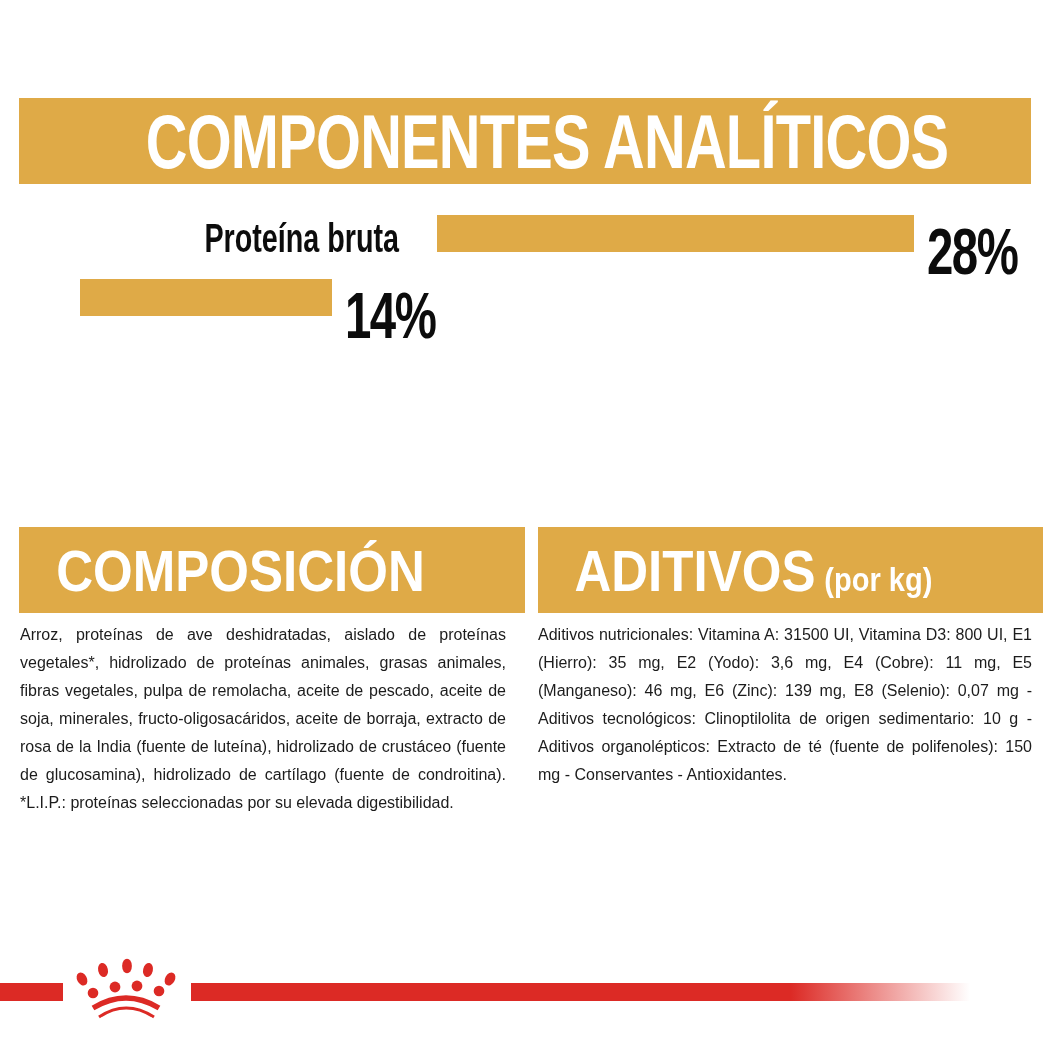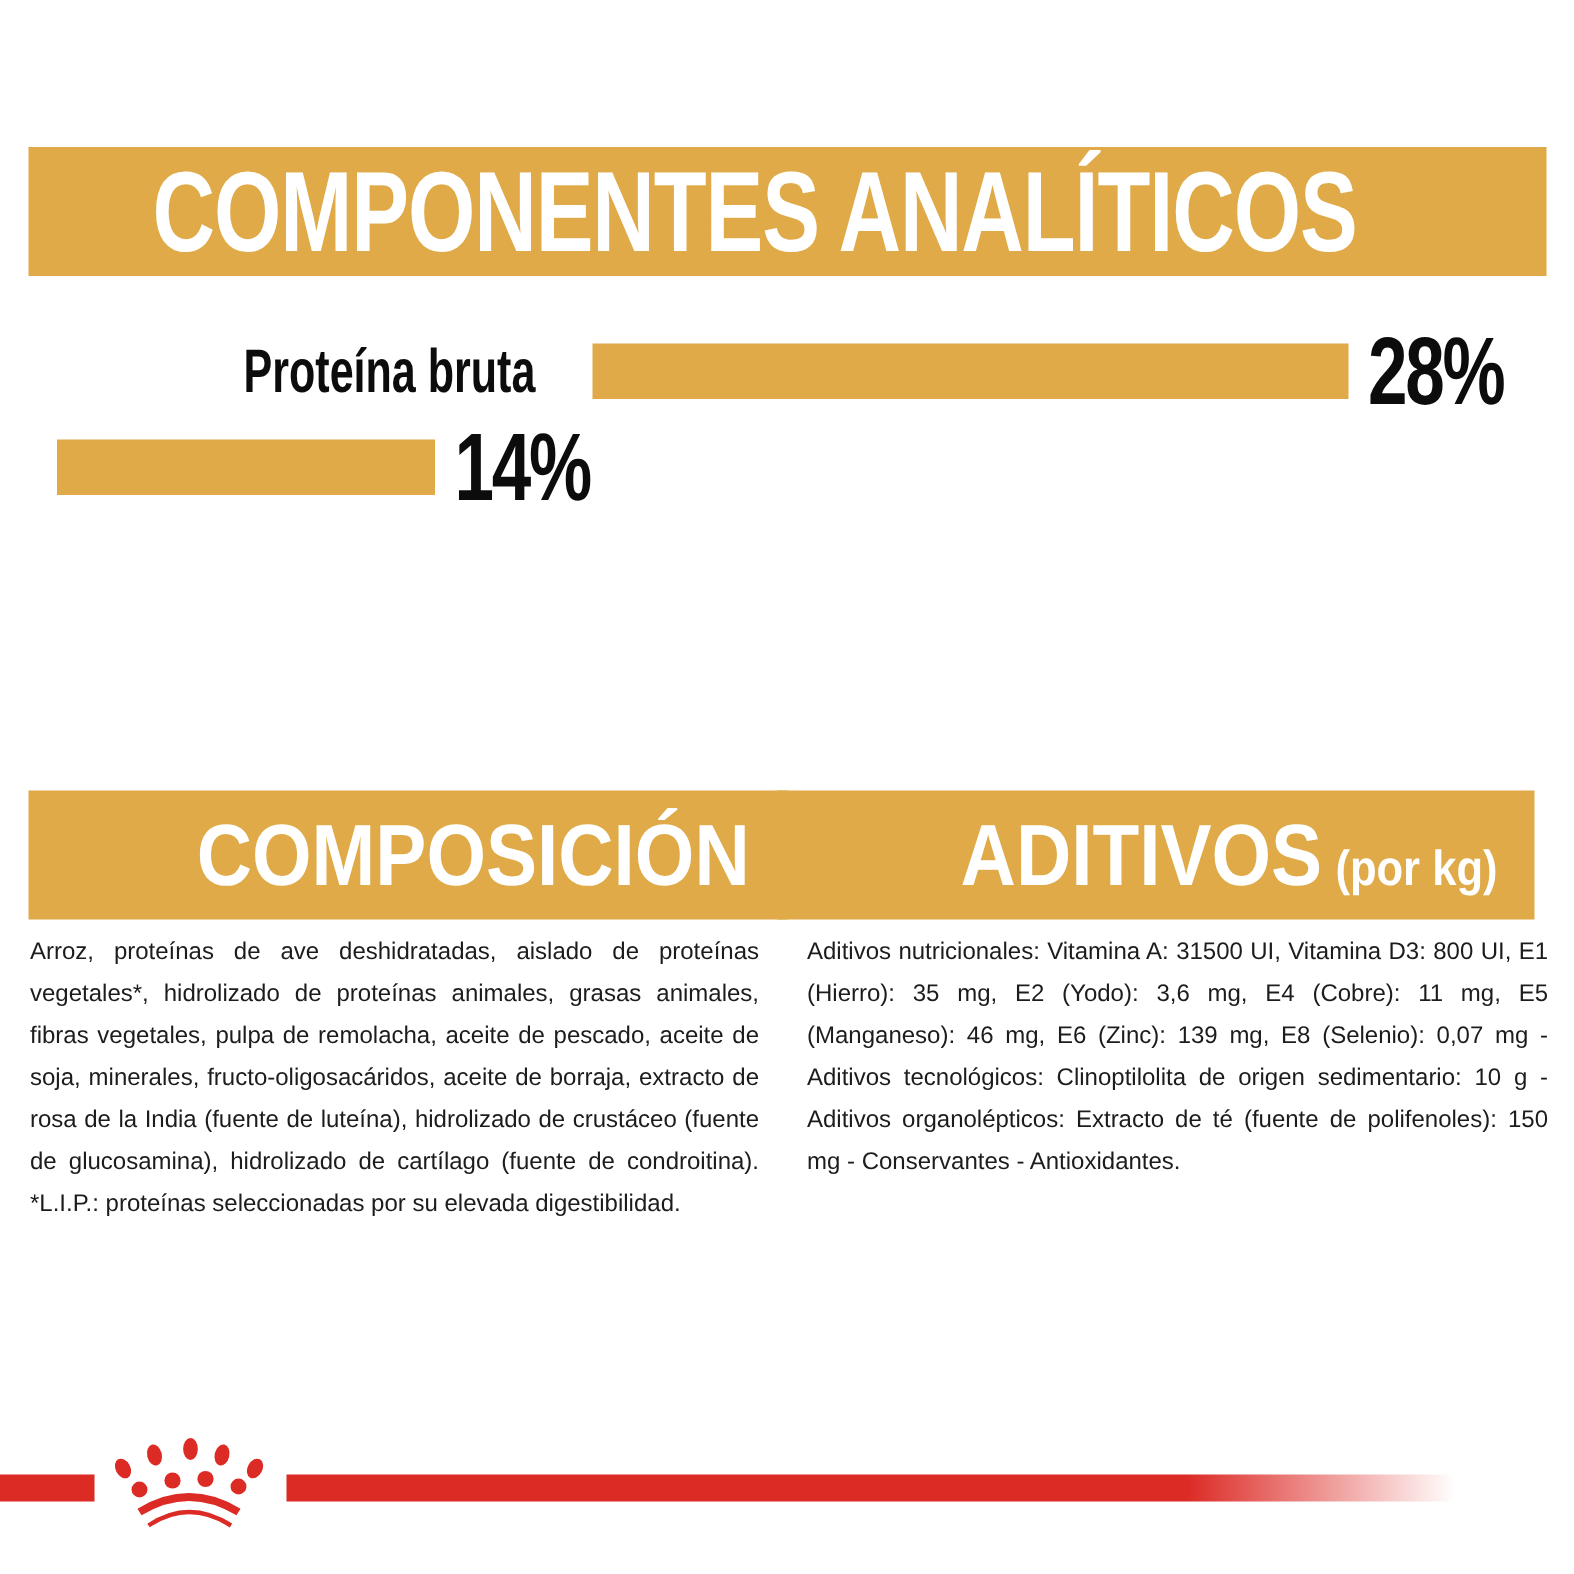--- a/index.html
+++ b/index.html
@@ -3,38 +3,38 @@
 <meta charset="utf-8">
 <style>
   html,body{margin:0;padding:0;background:#fff;}
   .page{
     position:relative;width:1049px;height:1049px;background:#ffffff;
     font-family:"Liberation Sans",sans-serif;overflow:hidden;
   }
   
   .banner{
     position:absolute;background:#dfaa47;display:flex;
-    align-items:center;justify-content:flex-end;color:#fff;
+    align-items:center;justify-content:flex-start;color:#fff;
   }
   .banner-main{left:19px;top:98px;width:1012px;height:86px;}
   .banner-title{
     font-weight:bold;font-size:76px;letter-spacing:-1px;white-space:nowrap;
     transform:scaleX(0.76);transform-origin:center;
   }
   .banner-sub{height:86px;top:527px;padding-left:12px;}
   .banner-left{left:19px;width:494px;}
-  .banner-right{left:518px;width:493px;}
+  .banner-right{left:538px;width:493px;}
   .banner-sub-title{
     font-weight:bold;font-size:58px;white-space:nowrap;
     transform:scaleX(0.88);transform-origin:center;
   }
   .banner-sub-note{font-weight:bold;font-size:33px;margin-left:10px;}
   
   .chart{position:absolute;left:0;top:215px;width:1049px;}
-  .chart-row{display:flex;align-items:center;height:64px;}
+  .chart-row{display:flex;height:64px;margin-left:42px;}
   .chart-label{
     flex:0 0 357px;text-align:right;color:#0c0c0c;font-weight:bold;
     font-size:41px;white-space:nowrap;
   }
   .chart-label>span{display:inline-block;transform:scaleX(0.70);transform-origin:right center;}
   .chart-bar{height:37px;background:#dfaa47;margin-left:38px;}
   .chart-pct{
     color:#0c0c0c;font-weight:bold;font-size:64px;margin-left:13px;
     white-space:nowrap;letter-spacing:-2px;
     transform:scaleX(0.74);transform-origin:left center;

